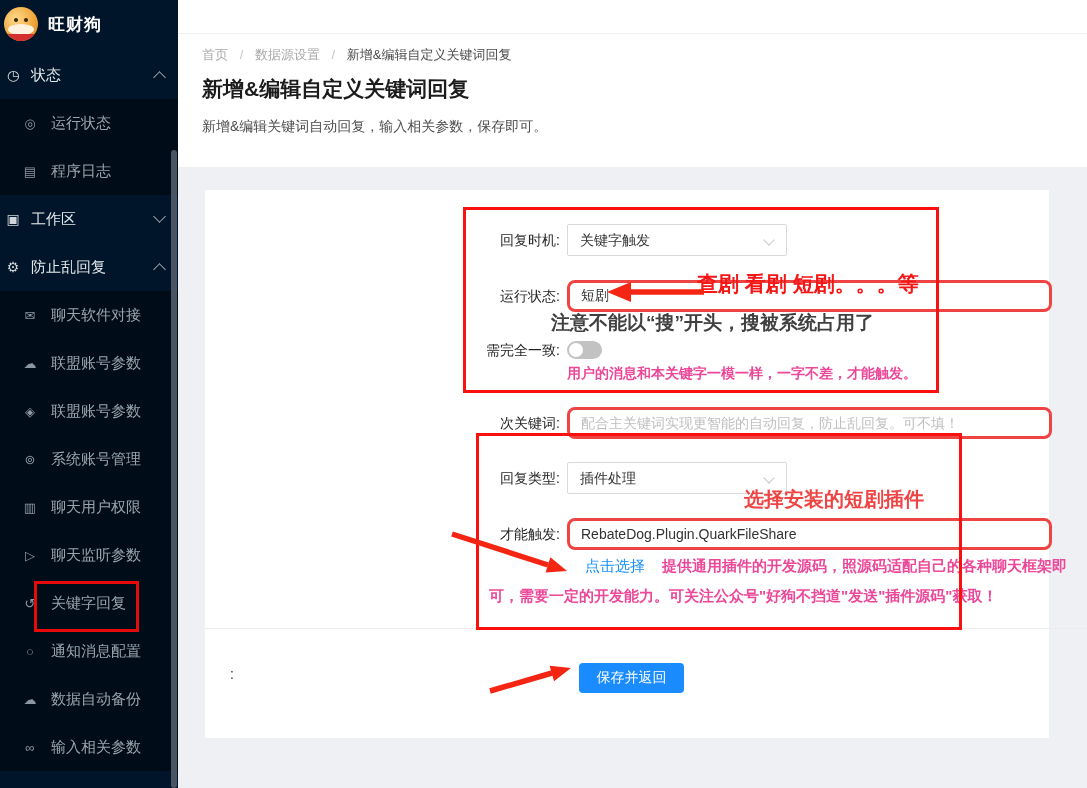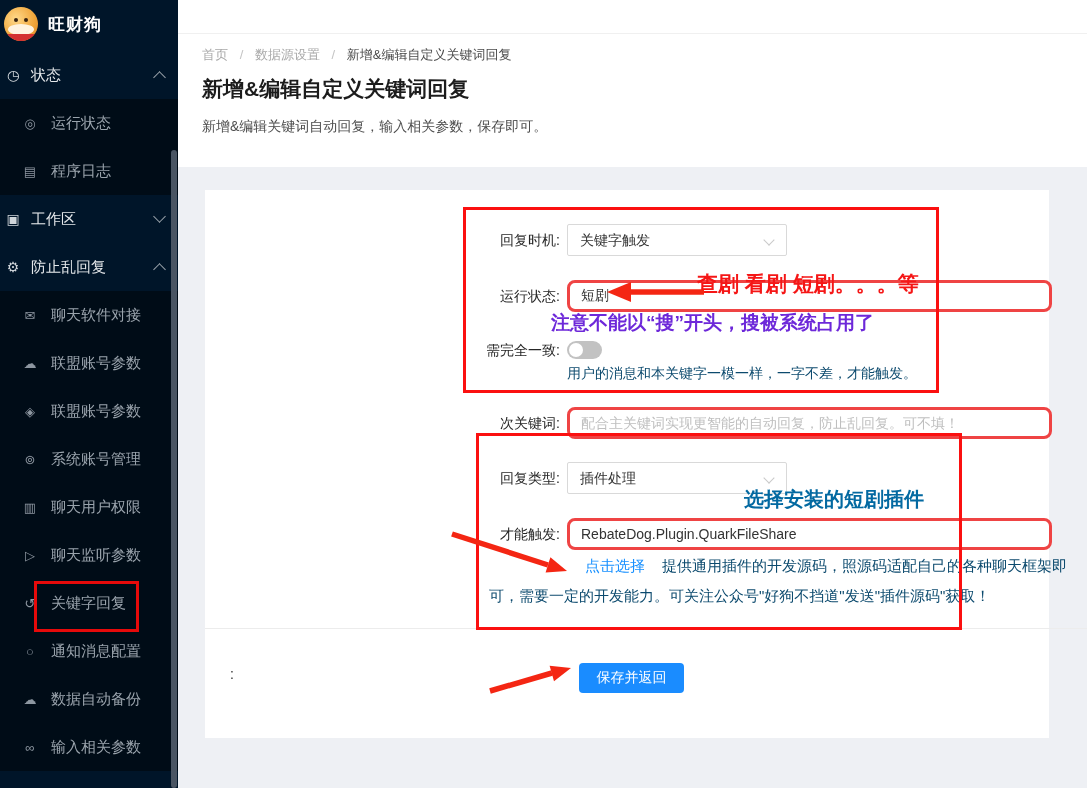--- a/index.html
+++ b/index.html
@@ -42,26 +42,26 @@
   .f-label{position:absolute;left:195px;width:160px;text-align:right;font-size:14px;color:#262626;line-height:32px}
   .lt1{top:34px}.lt2{top:90px}.lt3{top:144px}.lt4{top:217px}.lt5{top:272px}.lt6{top:328px}
   .sel{position:absolute;left:362px;width:220px;height:32px;border:1px solid #d9d9d9;border-radius:2px;background:#fff;
        font-size:14px;color:#333;line-height:30px;padding-left:12px;box-sizing:border-box;cursor:pointer}
   .st1{top:34px}.st5{top:272px}
   .caret{position:absolute;right:13px;top:11px;width:7px;height:7px;border-right:1.4px solid #c9c9c9;border-bottom:1.4px solid #c9c9c9;transform:rotate(45deg)}
   .inp{position:absolute;left:362px;width:485px;height:32px;border:3px solid #ef4444;border-radius:8px;font-size:14px;
        color:#333;padding:0 11px;box-sizing:border-box;outline:none;background:#fff}
   .inp::placeholder{color:#bfbfbf}
   .it2{top:90px}.it4{top:217px}.it6{top:328px}
-  .note-green{position:absolute;left:346px;top:120px;font-size:19px;font-weight:600;color:#6d28d9;white-space:nowrap}
+  .note-green{position:absolute;left:346px;top:120px;font-size:19px;font-weight:600;color:#404040;white-space:nowrap}
   .toggle{position:absolute;left:362px;top:151px;width:35px;height:18px;border-radius:9px;background:#c2c2c2;cursor:pointer}
   .toggle .knob{position:absolute;left:2px;top:2px;width:14px;height:14px;border-radius:50%;background:#fff}
-  .hint-blue{position:absolute;font-size:14px;font-weight:normal;color:#0c4a6e;white-space:nowrap}
+  .hint-blue{position:absolute;font-size:14px;font-weight:bold;color:#ec4899;white-space:nowrap}
   .hint1{left:362px;top:175px}
-  .note-red2{position:absolute;left:539px;top:296px;font-size:20px;font-weight:600;color:#0369a1;white-space:nowrap}
+  .note-red2{position:absolute;left:539px;top:296px;font-size:20px;font-weight:600;color:#ef4444;white-space:nowrap}
   .plink{position:absolute;left:380px;top:367px;font-size:15px;font-weight:normal;color:#1890ff;cursor:pointer}
   .help1{left:457px;top:367px;font-size:15px}
   .help2{left:284px;top:397px;font-size:15px}
   .divider{position:absolute;left:0;top:438px;width:882px;height:1px;background:#ececec}
   .f-colon{position:absolute;left:25px;top:468px;font-size:14px;color:#333;line-height:32px}
   .btn{position:absolute;left:374px;top:473px;width:105px;height:30px;background:#1a8cff;border:none;border-radius:4px;
        color:#fff;font-size:14px;cursor:pointer}
   
   .ov{position:absolute;z-index:10}
   .redbox1{left:463px;top:207px;width:470px;height:180px;border:3px solid #fb1010}

